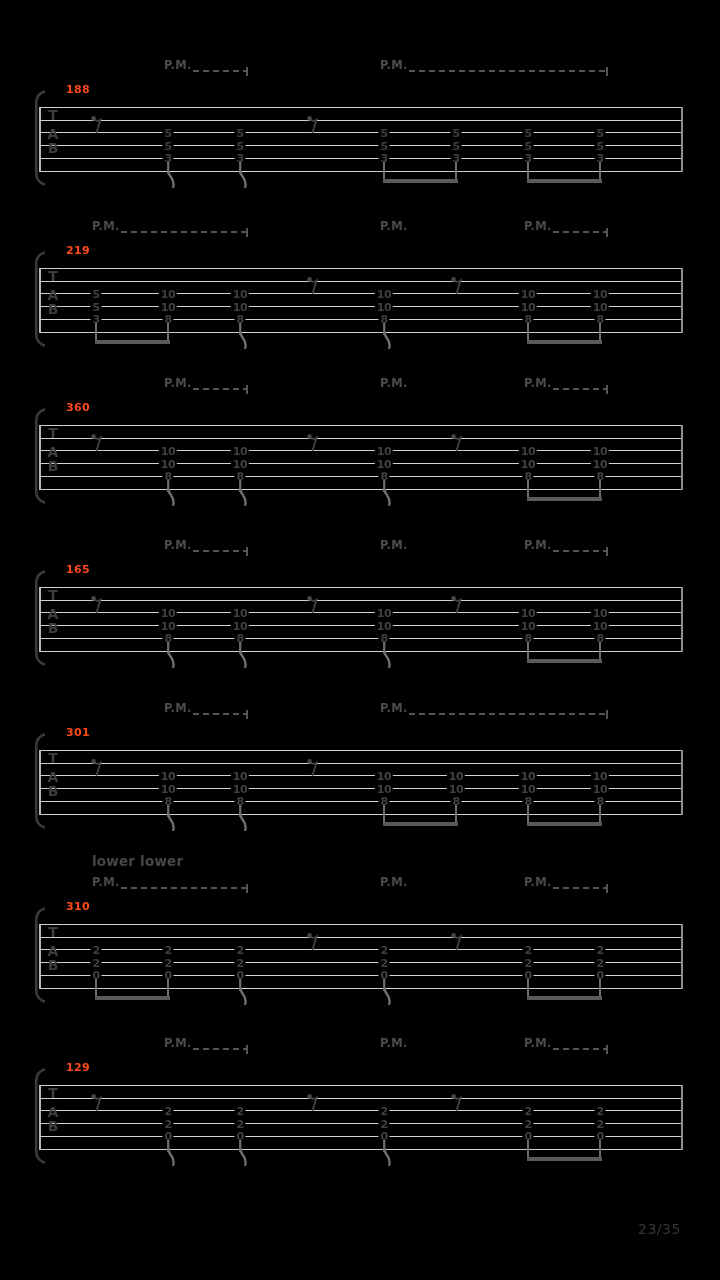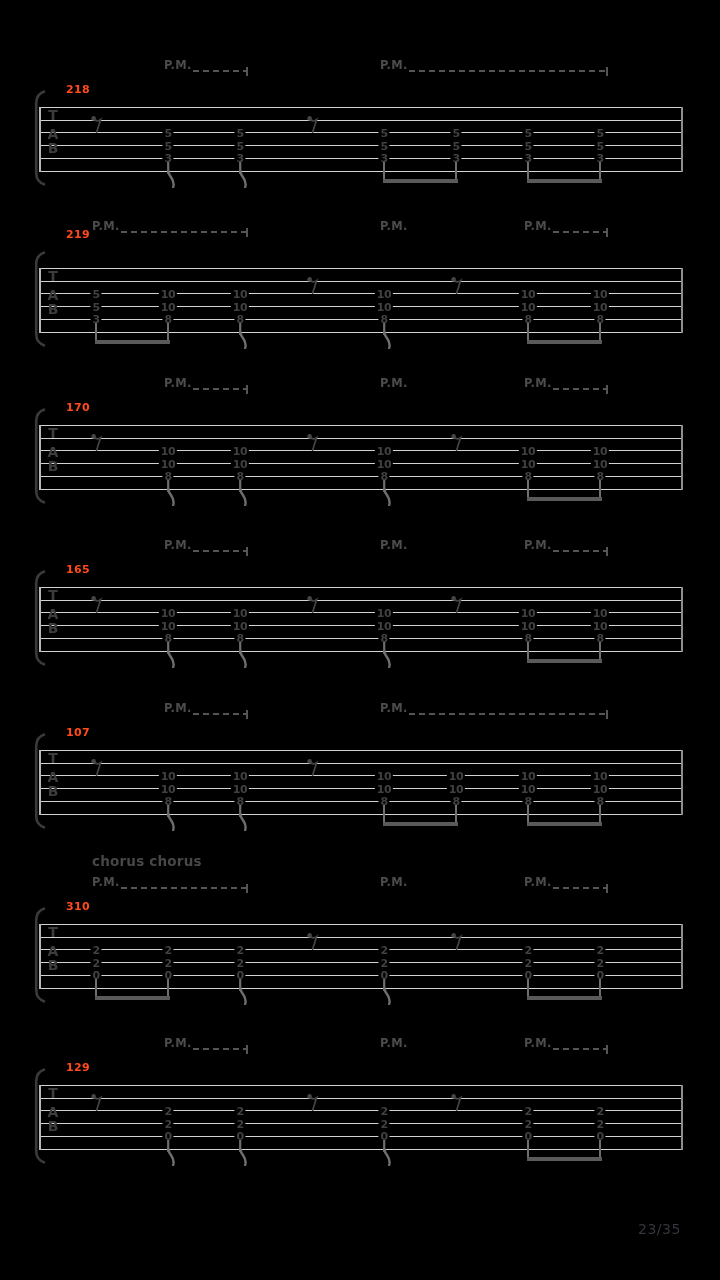--- a/index.html
+++ b/index.html
@@ -34,21 +34,21 @@
     <div class="staff-line" style="left: 40px; top: 119.7px; width: 642px; background: rgb(210, 210, 210);"></div>
     <div class="staff-line" style="left: 40px; top: 132.4px; width: 642px; background: rgb(210, 210, 210);"></div>
     <div class="staff-line" style="left: 40px; top: 145.1px; width: 642px; background: rgb(210, 210, 210);"></div>
     <div class="staff-line" style="left: 40px; top: 157.8px; width: 642px; background: rgb(210, 210, 210);"></div>
     <div class="staff-line" style="left: 40px; top: 170.5px; width: 642px; background: rgb(210, 210, 210);"></div>
     <div class="barline" style="left: 39px; top: 107px; height: 64.5px; width: 1.6px; background: rgb(184, 184, 184);"></div>
     <div class="barline" style="left: 681px; top: 107px; height: 64.5px; width: 2px; background: rgb(142, 142, 142);"></div>
     <div class="clef-letter" style="left: 45px; top: 108px; color: rgb(61, 61, 61);">T</div>
     <div class="clef-letter" style="left: 45px; top: 127px; color: rgb(61, 61, 61);">A</div>
     <div class="clef-letter" style="left: 45px; top: 141px; color: rgb(61, 61, 61);">B</div>
-    <div class="measure-number" style="left: 66px; top: 83px; color: rgb(255, 74, 28);">218</div>
+    <div class="measure-number" style="left: 66px; top: 83px; color: rgb(255, 74, 28);">188</div>
     <div class="pm-label" style="left: 164px; top: 58px; color: rgb(76, 76, 76);">P.M.</div>
     <div class="pm-dash" style="left: 193px; top: 70px; width: 53px; background: repeating-linear-gradient(90deg, rgb(85, 85, 85) 0px, rgb(85, 85, 85) 6px, transparent 6px, transparent 10px);"></div>
     <div class="pm-tick" style="left: 246px; top: 66.5px; background: rgb(85, 85, 85);"></div>
     <div class="pm-label" style="left: 380px; top: 58px; color: rgb(76, 76, 76);">P.M.</div>
     <div class="pm-dash" style="left: 409px; top: 70px; width: 197px; background: repeating-linear-gradient(90deg, rgb(85, 85, 85) 0px, rgb(85, 85, 85) 6px, transparent 6px, transparent 10px);"></div>
     <div class="pm-tick" style="left: 606px; top: 66.5px; background: rgb(85, 85, 85);"></div>
     <svg class="rest-svg" width="12" height="18" viewBox="0 0 12 18" style="left: 91px; top: 115px;">
       <circle cx="2.6" cy="3.4" r="2.3" fill="#454545"></circle>
          <path d="M2.6,3.6 Q6,7.4 9.6,4.6 L5.6,17.2" fill="none" stroke="#454545" stroke-width="1.7" stroke-linecap="round"></path>
     </svg>
@@ -95,21 +95,21 @@
     <div class="staff-line" style="left: 40px; top: 280.7px; width: 642px; background: rgb(210, 210, 210);"></div>
     <div class="staff-line" style="left: 40px; top: 293.4px; width: 642px; background: rgb(210, 210, 210);"></div>
     <div class="staff-line" style="left: 40px; top: 306.1px; width: 642px; background: rgb(210, 210, 210);"></div>
     <div class="staff-line" style="left: 40px; top: 318.8px; width: 642px; background: rgb(210, 210, 210);"></div>
     <div class="staff-line" style="left: 40px; top: 331.5px; width: 642px; background: rgb(210, 210, 210);"></div>
     <div class="barline" style="left: 39px; top: 268px; height: 64.5px; width: 1.6px; background: rgb(184, 184, 184);"></div>
     <div class="barline" style="left: 681px; top: 268px; height: 64.5px; width: 2px; background: rgb(142, 142, 142);"></div>
     <div class="clef-letter" style="left: 45px; top: 269px; color: rgb(61, 61, 61);">T</div>
     <div class="clef-letter" style="left: 45px; top: 288px; color: rgb(61, 61, 61);">A</div>
     <div class="clef-letter" style="left: 45px; top: 302px; color: rgb(61, 61, 61);">B</div>
-    <div class="measure-number" style="left: 66px; top: 228px; color: rgb(255, 74, 28);">219</div>
+    <div class="measure-number" style="left: 66px; top: 244px; color: rgb(255, 74, 28);">219</div>
     <div class="pm-label" style="left: 92px; top: 219px; color: rgb(76, 76, 76);">P.M.</div>
     <div class="pm-dash" style="left: 121px; top: 231px; width: 125px; background: repeating-linear-gradient(90deg, rgb(85, 85, 85) 0px, rgb(85, 85, 85) 6px, transparent 6px, transparent 10px);"></div>
     <div class="pm-tick" style="left: 246px; top: 227.5px; background: rgb(85, 85, 85);"></div>
     <div class="pm-label" style="left: 380px; top: 219px; color: rgb(76, 76, 76);">P.M.</div>
     <div class="pm-label" style="left: 524px; top: 219px; color: rgb(76, 76, 76);">P.M.</div>
     <div class="pm-dash" style="left: 553px; top: 231px; width: 53px; background: repeating-linear-gradient(90deg, rgb(85, 85, 85) 0px, rgb(85, 85, 85) 6px, transparent 6px, transparent 10px);"></div>
     <div class="pm-tick" style="left: 606px; top: 227.5px; background: rgb(85, 85, 85);"></div>
     <div class="fret" style="left: 96px; top: 293.9px; color: rgb(65, 65, 65);">5</div>
     <div class="fret" style="left: 96px; top: 306.6px; color: rgb(65, 65, 65);">5</div>
     <div class="fret" style="left: 96px; top: 319.3px; color: rgb(65, 65, 65);">3</div>
@@ -157,21 +157,21 @@
     <div class="staff-line" style="left: 40px; top: 437.7px; width: 642px; background: rgb(210, 210, 210);"></div>
     <div class="staff-line" style="left: 40px; top: 450.4px; width: 642px; background: rgb(210, 210, 210);"></div>
     <div class="staff-line" style="left: 40px; top: 463.1px; width: 642px; background: rgb(210, 210, 210);"></div>
     <div class="staff-line" style="left: 40px; top: 475.8px; width: 642px; background: rgb(210, 210, 210);"></div>
     <div class="staff-line" style="left: 40px; top: 488.5px; width: 642px; background: rgb(210, 210, 210);"></div>
     <div class="barline" style="left: 39px; top: 425px; height: 64.5px; width: 1.6px; background: rgb(184, 184, 184);"></div>
     <div class="barline" style="left: 681px; top: 425px; height: 64.5px; width: 2px; background: rgb(142, 142, 142);"></div>
     <div class="clef-letter" style="left: 45px; top: 426px; color: rgb(61, 61, 61);">T</div>
     <div class="clef-letter" style="left: 45px; top: 445px; color: rgb(61, 61, 61);">A</div>
     <div class="clef-letter" style="left: 45px; top: 459px; color: rgb(61, 61, 61);">B</div>
-    <div class="measure-number" style="left: 66px; top: 401px; color: rgb(255, 74, 28);">170</div>
+    <div class="measure-number" style="left: 66px; top: 401px; color: rgb(255, 74, 28);">360</div>
     <div class="pm-label" style="left: 164px; top: 376px; color: rgb(76, 76, 76);">P.M.</div>
     <div class="pm-dash" style="left: 193px; top: 388px; width: 53px; background: repeating-linear-gradient(90deg, rgb(85, 85, 85) 0px, rgb(85, 85, 85) 6px, transparent 6px, transparent 10px);"></div>
     <div class="pm-tick" style="left: 246px; top: 384.5px; background: rgb(85, 85, 85);"></div>
     <div class="pm-label" style="left: 380px; top: 376px; color: rgb(76, 76, 76);">P.M.</div>
     <div class="pm-label" style="left: 524px; top: 376px; color: rgb(76, 76, 76);">P.M.</div>
     <div class="pm-dash" style="left: 553px; top: 388px; width: 53px; background: repeating-linear-gradient(90deg, rgb(85, 85, 85) 0px, rgb(85, 85, 85) 6px, transparent 6px, transparent 10px);"></div>
     <div class="pm-tick" style="left: 606px; top: 384.5px; background: rgb(85, 85, 85);"></div>
     <svg class="rest-svg" width="12" height="18" viewBox="0 0 12 18" style="left: 91px; top: 433px;">
       <circle cx="2.6" cy="3.4" r="2.3" fill="#454545"></circle>
          <path d="M2.6,3.6 Q6,7.4 9.6,4.6 L5.6,17.2" fill="none" stroke="#454545" stroke-width="1.7" stroke-linecap="round"></path>
@@ -285,21 +285,21 @@
     <div class="staff-line" style="left: 40px; top: 762.7px; width: 642px; background: rgb(210, 210, 210);"></div>
     <div class="staff-line" style="left: 40px; top: 775.4px; width: 642px; background: rgb(210, 210, 210);"></div>
     <div class="staff-line" style="left: 40px; top: 788.1px; width: 642px; background: rgb(210, 210, 210);"></div>
     <div class="staff-line" style="left: 40px; top: 800.8px; width: 642px; background: rgb(210, 210, 210);"></div>
     <div class="staff-line" style="left: 40px; top: 813.5px; width: 642px; background: rgb(210, 210, 210);"></div>
     <div class="barline" style="left: 39px; top: 750px; height: 64.5px; width: 1.6px; background: rgb(184, 184, 184);"></div>
     <div class="barline" style="left: 681px; top: 750px; height: 64.5px; width: 2px; background: rgb(142, 142, 142);"></div>
     <div class="clef-letter" style="left: 45px; top: 751px; color: rgb(61, 61, 61);">T</div>
     <div class="clef-letter" style="left: 45px; top: 770px; color: rgb(61, 61, 61);">A</div>
     <div class="clef-letter" style="left: 45px; top: 784px; color: rgb(61, 61, 61);">B</div>
-    <div class="measure-number" style="left: 66px; top: 726px; color: rgb(255, 74, 28);">107</div>
+    <div class="measure-number" style="left: 66px; top: 726px; color: rgb(255, 74, 28);">301</div>
     <div class="pm-label" style="left: 164px; top: 701px; color: rgb(76, 76, 76);">P.M.</div>
     <div class="pm-dash" style="left: 193px; top: 713px; width: 53px; background: repeating-linear-gradient(90deg, rgb(85, 85, 85) 0px, rgb(85, 85, 85) 6px, transparent 6px, transparent 10px);"></div>
     <div class="pm-tick" style="left: 246px; top: 709.5px; background: rgb(85, 85, 85);"></div>
     <div class="pm-label" style="left: 380px; top: 701px; color: rgb(76, 76, 76);">P.M.</div>
     <div class="pm-dash" style="left: 409px; top: 713px; width: 197px; background: repeating-linear-gradient(90deg, rgb(85, 85, 85) 0px, rgb(85, 85, 85) 6px, transparent 6px, transparent 10px);"></div>
     <div class="pm-tick" style="left: 606px; top: 709.5px; background: rgb(85, 85, 85);"></div>
     <svg class="rest-svg" width="12" height="18" viewBox="0 0 12 18" style="left: 91px; top: 758px;">
       <circle cx="2.6" cy="3.4" r="2.3" fill="#454545"></circle>
          <path d="M2.6,3.6 Q6,7.4 9.6,4.6 L5.6,17.2" fill="none" stroke="#454545" stroke-width="1.7" stroke-linecap="round"></path>
     </svg>
@@ -347,21 +347,21 @@
     <div class="staff-line" style="left: 40px; top: 949.4px; width: 642px; background: rgb(210, 210, 210);"></div>
     <div class="staff-line" style="left: 40px; top: 962.1px; width: 642px; background: rgb(210, 210, 210);"></div>
     <div class="staff-line" style="left: 40px; top: 974.8px; width: 642px; background: rgb(210, 210, 210);"></div>
     <div class="staff-line" style="left: 40px; top: 987.5px; width: 642px; background: rgb(210, 210, 210);"></div>
     <div class="barline" style="left: 39px; top: 924px; height: 64.5px; width: 1.6px; background: rgb(184, 184, 184);"></div>
     <div class="barline" style="left: 681px; top: 924px; height: 64.5px; width: 2px; background: rgb(142, 142, 142);"></div>
     <div class="clef-letter" style="left: 45px; top: 925px; color: rgb(61, 61, 61);">T</div>
     <div class="clef-letter" style="left: 45px; top: 944px; color: rgb(61, 61, 61);">A</div>
     <div class="clef-letter" style="left: 45px; top: 958px; color: rgb(61, 61, 61);">B</div>
     <div class="measure-number" style="left: 66px; top: 900px; color: rgb(255, 74, 28);">310</div>
-    <div class="section-label" style="left: 92px; top: 853px; color: rgb(71, 71, 71);">chorus chorus</div>
+    <div class="section-label" style="left: 92px; top: 853px; color: rgb(71, 71, 71);">lower lower</div>
     <div class="pm-label" style="left: 92px; top: 875px; color: rgb(76, 76, 76);">P.M.</div>
     <div class="pm-dash" style="left: 121px; top: 887px; width: 125px; background: repeating-linear-gradient(90deg, rgb(85, 85, 85) 0px, rgb(85, 85, 85) 6px, transparent 6px, transparent 10px);"></div>
     <div class="pm-tick" style="left: 246px; top: 883.5px; background: rgb(85, 85, 85);"></div>
     <div class="pm-label" style="left: 380px; top: 875px; color: rgb(76, 76, 76);">P.M.</div>
     <div class="pm-label" style="left: 524px; top: 875px; color: rgb(76, 76, 76);">P.M.</div>
     <div class="pm-dash" style="left: 553px; top: 887px; width: 53px; background: repeating-linear-gradient(90deg, rgb(85, 85, 85) 0px, rgb(85, 85, 85) 6px, transparent 6px, transparent 10px);"></div>
     <div class="pm-tick" style="left: 606px; top: 883.5px; background: rgb(85, 85, 85);"></div>
     <div class="fret" style="left: 96px; top: 949.9px; color: rgb(65, 65, 65);">2</div>
     <div class="fret" style="left: 96px; top: 962.6px; color: rgb(65, 65, 65);">2</div>
     <div class="fret" style="left: 96px; top: 975.3px; color: rgb(65, 65, 65);">0</div>

